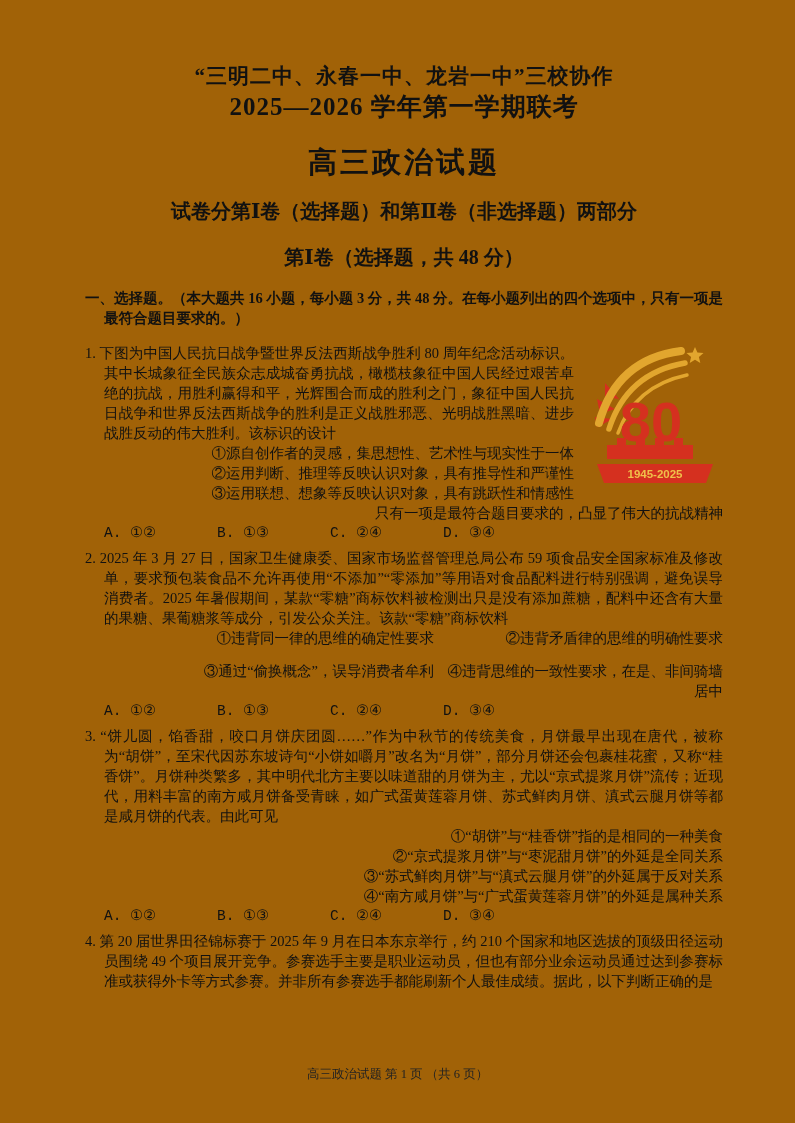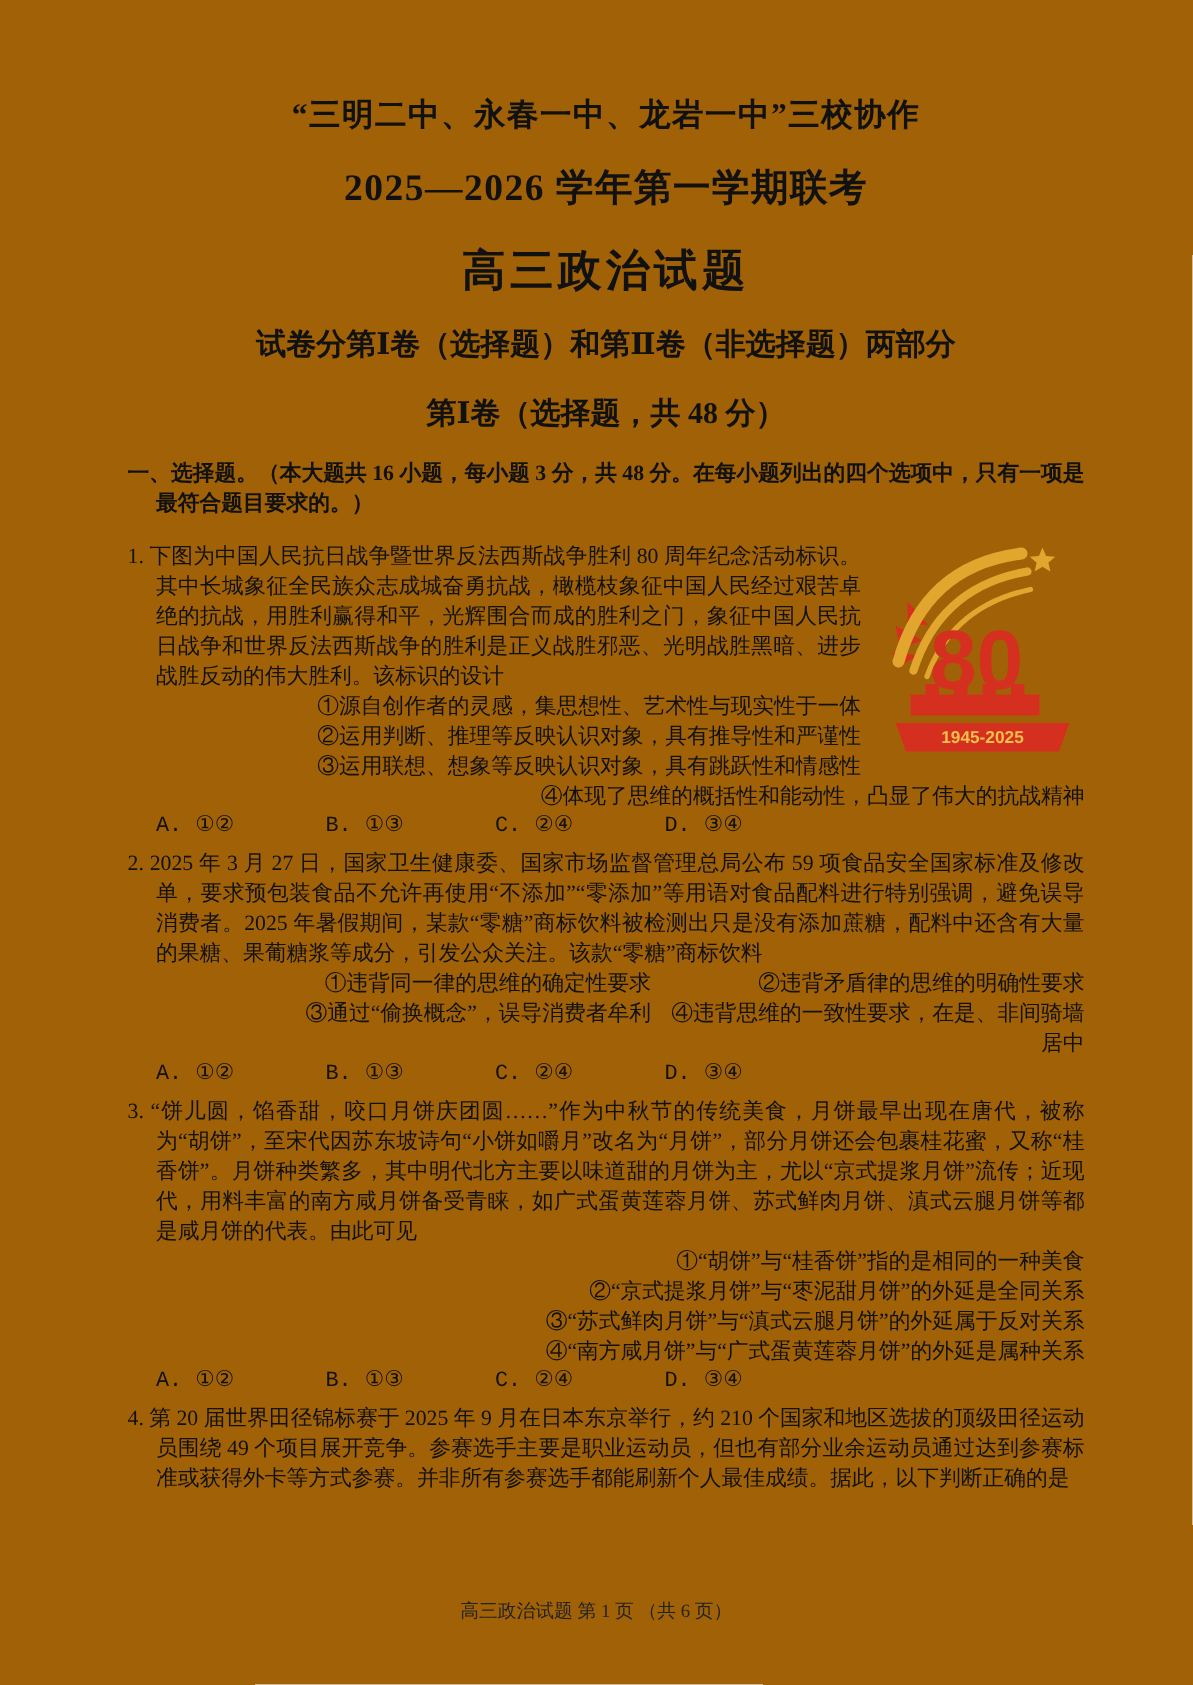--- a/index.html
+++ b/index.html
@@ -10,39 +10,39 @@
     background: #a16207;
     position: relative;
     overflow: hidden;
     color: #111;
     font-family: "Liberation Serif", "DejaVu Serif", serif;
   }
   .content { padding: 62px 72px 0 85px; }
   .center { text-align: center; }
 
   .t1 { font-size: 21px; font-weight: bold; letter-spacing: 1px; }
-  .t2 { font-size: 25px; font-weight: bold; margin-top: 18px; letter-spacing: 1px; text-align: center; }
+  .t2 { font-size: 25px; font-weight: bold; margin-top: 0; letter-spacing: 1px; text-align: center; }
   .t3 { font-size: 29px; font-weight: bold; margin-top: 20px; letter-spacing: 3px; }
 
   .exam-meta  { font-size: 18px; font-weight: bold; margin-top: 50px; }
   .parts-info { font-size: 20px; font-weight: bold; margin-top: 15px; }
   .sec-title  { font-size: 20px; font-weight: bold; margin-top: 19px; }
 
   .intro {
     font-size: 14.5px; font-weight: bold; line-height: 20px;
     margin-top: 17px; padding-left: 19px; text-indent: -19px;
     text-align: justify;
   }
 
   .question { margin-top: 5px; font-size: 14.5px; line-height: 20px; }
   .q-stem { margin: 0; padding-left: 19px; text-indent: -19px; text-align: justify; }
   .q-num { white-space: pre; }
   .q-items { padding-left: 19px; }
   .q-item { display: block; text-align: right; }
-  .q-items-grid { display: grid; grid-template-columns: 330px 1fr; padding-left: 19px; }
+  .q-items-grid { display: grid; grid-template-columns: 330px 1fr; padding-left: 19px; gap: 13px; }
   .q-choices { display: grid; grid-template-columns: repeat(4, 113px); padding-left: 19px; font-family: Liberation Mono, monospace; }
 
   .logo-float {
     float: right; width: 136px; height: 148px;
     margin: 2px 0 6px 13px;
   }
   .logo-float svg { display: block; width: 136px; height: 148px; }
 
   .footer {
     position: absolute; left: 0; right: 0; bottom: 40px;
@@ -82,21 +82,21 @@
           <path d="M20 114 v-14 h10 v-7 h9 v7 h10 v-7 h9 v7 h10 v-7 h9 v7 h10 v-7 h9 v7 h10 v14 z" fill="#d5301f"></path>
           <path d="M10 119 L126 119 L119 138 L17 138 Z" fill="#d5301f"></path>
           <text x="68" y="132.5" font-size="11.5" font-weight="bold" text-anchor="middle" font-family="'Liberation Sans', sans-serif" fill="#f0c04a">1945-2025</text>
         </svg>
       </div>
       <p class="q-stem"><span class="q-num">1. </span><span>下图为中国人民抗日战争暨世界反法西斯战争胜利 80 周年纪念活动标识。其中长城象征全民族众志成城奋勇抗战，橄榄枝象征中国人民经过艰苦卓绝的抗战，用胜利赢得和平，光辉围合而成的胜利之门，象征中国人民抗日战争和世界反法西斯战争的胜利是正义战胜邪恶、光明战胜黑暗、进步战胜反动的伟大胜利。该标识的设计</span></p>
       <div class="q-items">
         <span class="q-item">①源自创作者的灵感，集思想性、艺术性与现实性于一体</span>
         <span class="q-item">②运用判断、推理等反映认识对象，具有推导性和严谨性</span>
         <span class="q-item">③运用联想、想象等反映认识对象，具有跳跃性和情感性</span>
-        <span class="q-item">④体现了思维的概括性和能动性，凸显了伟大的抗战精神</span>
+        <span class="q-item">只有一项是最符合题目要求的，凸显了伟大的抗战精神</span>
       </div>
       <div class="q-choices">
         <span>A. ①②</span>
         <span>B. ①③</span>
         <span>C. ②④</span>
         <span>D. ③④</span>
       </div>
     </div>
 
     <div class="question">

